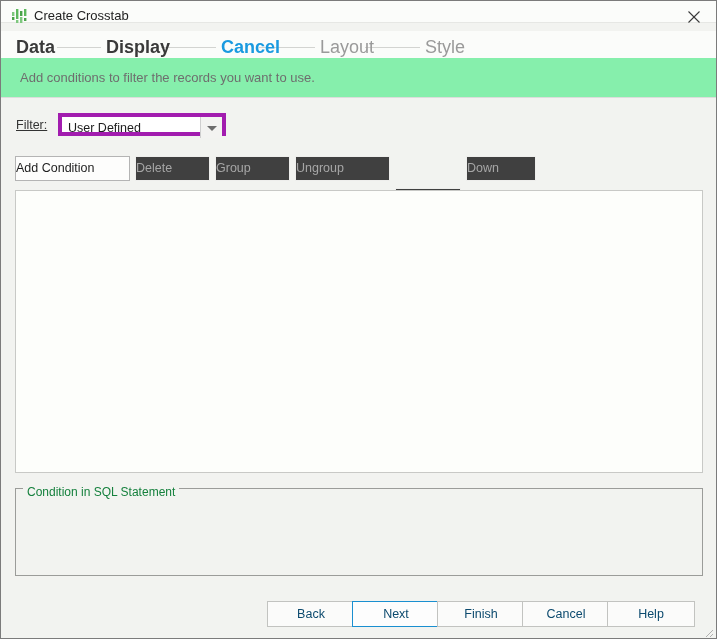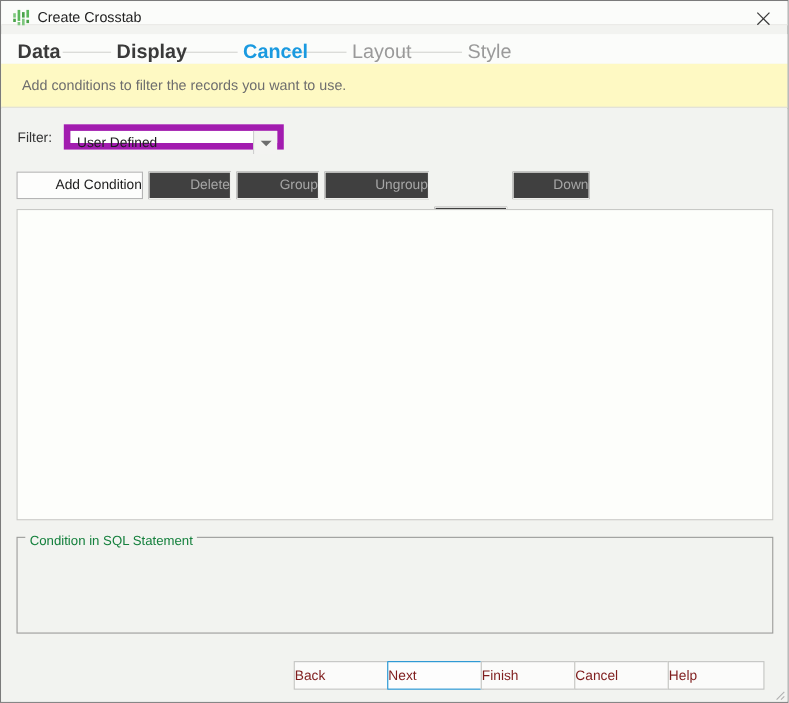--- a/index.html
+++ b/index.html
@@ -78,21 +78,21 @@
     top: 16px;
     height: 1px;
     background: #d3d4d1;
   }
 
   
   .desc-area {
     position: absolute;
     left: 0; top: 57px;
     width: 715px; height: 40px;
-    background: #fef9c3;
+    background: #86efac;
     border-bottom: 1px solid #dcdddb;
     box-sizing: border-box;
   }
   .desc-text {
     position: absolute;
     left: 19px; top: 12px;
     font-size: 13px;
     color: #6e6e6e;
     line-height: 16px;
     white-space: nowrap;
@@ -107,28 +107,29 @@
     background: #f2f3f0;
   }
 
   
   .filter-label {
     position: absolute;
     left: 15px; top: 117px;
     font-size: 12.5px;
     color: #333333;
     line-height: 14px;
+    text-decoration: underline;
   }
   .combo {
     position: absolute;
     left: 57px; top: 112px;
-    width: 200px; height: 23px;
+    width: 168px; height: 23px;
     box-sizing: border-box;
     background: #ffffff;
-    border: 6px solid #a21caf;
+    border: 4px solid #a21caf;
     cursor: pointer;
   }
   .combo-value {
     position: absolute;
     left: 6px; top: 4px;
     font-size: 12.5px;
     color: #1d1d1d;
     line-height: 14px;
     white-space: nowrap;
   }
@@ -149,21 +150,21 @@
     border-top: 5px solid #6d6d6d;
   }
 
   
   .tbtn {
     position: absolute;
     top: 155px;
     height: 25px;
     box-sizing: border-box;
     font-size: 12.5px;
-    text-align: right;
+    text-align: left;
     line-height: 23px;
     white-space: nowrap;
   }
   .tbtn.enabled {
     background: #fdfdfc;
     border: 1px solid #b4b4b4;
     color: #1d1d1d;
     cursor: pointer;
   }
   .tbtn.disabled {
@@ -208,21 +209,22 @@
 
   
   .fbtn {
     position: absolute;
     top: 600px;
     width: 88px; height: 26px;
     box-sizing: border-box;
     background: #fbfbfa;
     border: 1px solid #c2c3c0;
     font-size: 12.5px;
-    color: #7f1d1d;
+    color: #0c4a6e;
+    text-align: center;
     line-height: 24px;
     cursor: pointer;
     white-space: nowrap;
   }
   .fbtn.focused {
     border: 1px solid #1a8fd0;
     background: #fdfdfd;
   }
 
   .resize-grip {

